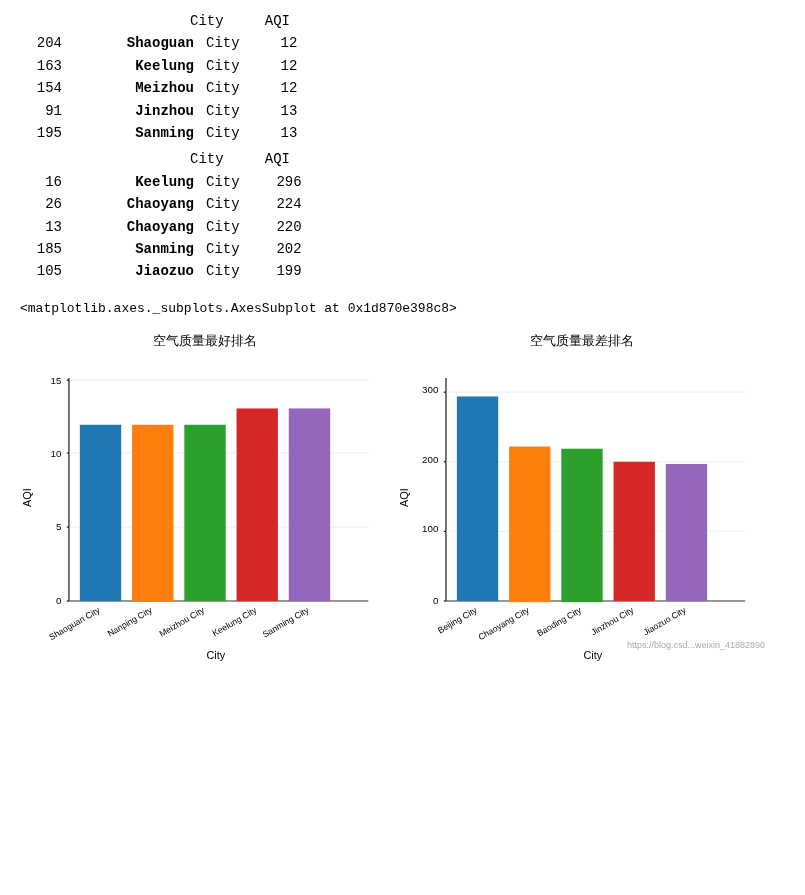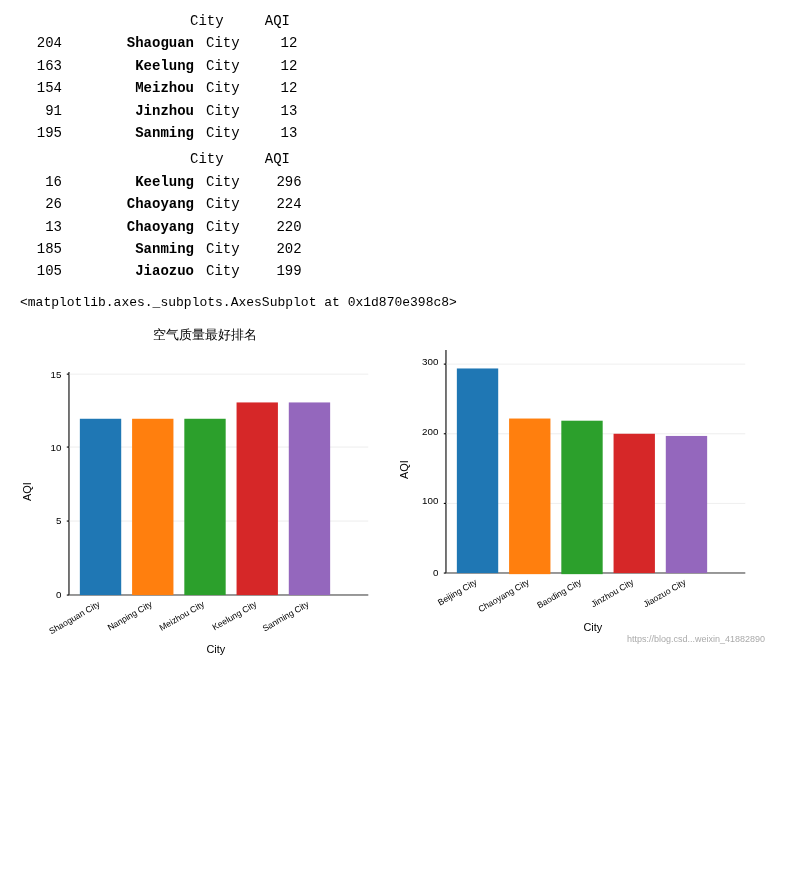--- a/index.html
+++ b/index.html
@@ -44,21 +44,21 @@
       display: flex;
       line-height: 1.6;
     }
     .header-spacer { width: 170px; }
     .header-city { width: 50px; }
     .header-aqi { width: 50px; text-align: right; }
 
     .matplotlib-text {
       font-family: 'Courier New', Courier, monospace;
       font-size: 13px;
-      margin: 12px 0 16px 0;
+      margin: 18px 0 16px 0;
       color: #000;
     }
 
     .charts-row {
       display: flex;
       gap: 7px;
       margin-top: 10px;
       align-items: flex-end;
     }
 
@@ -213,20 +213,21 @@
         <text transform="translate(218,225) rotate(-30)" font-size="8" text-anchor="end" font-family="sans-serif">Keelung City</text>
         <text transform="translate(266,225) rotate(-30)" font-size="8" text-anchor="end" font-family="sans-serif">Sanming City</text>
 
         <text transform="translate(10,120) rotate(-90)" font-size="10" text-anchor="middle" font-family="sans-serif">AQI</text>
 
         <text x="180" y="268" font-size="10" text-anchor="middle" font-family="sans-serif">City</text>
       </svg>
     </div>
 
     <div class="chart-container" style="position:relative;">
+      <div class="chart-title">空气质量最差排名</div>
       <svg class="chart-svg" viewBox="0 0 340 270">
 
         <line x1="45" y1="10" x2="45" y2="215" stroke="#000" stroke-width="1"></line>
 
         <line x1="45" y1="215" x2="320" y2="215" stroke="#000" stroke-width="1"></line>
 
         <text x="38" y="218" font-size="9" text-anchor="end" font-family="sans-serif">0</text>
         <line x1="43" y1="215" x2="45" y2="215" stroke="#000" stroke-width="1"></line>
         <text x="38" y="152" font-size="9" text-anchor="end" font-family="sans-serif">100</text>
         <line x1="43" y1="151" x2="45" y2="151" stroke="#000" stroke-width="1"></line>

